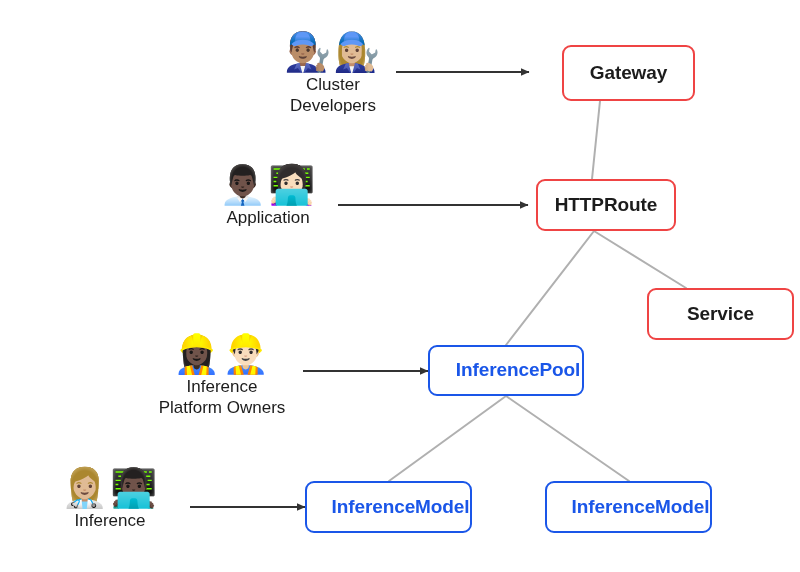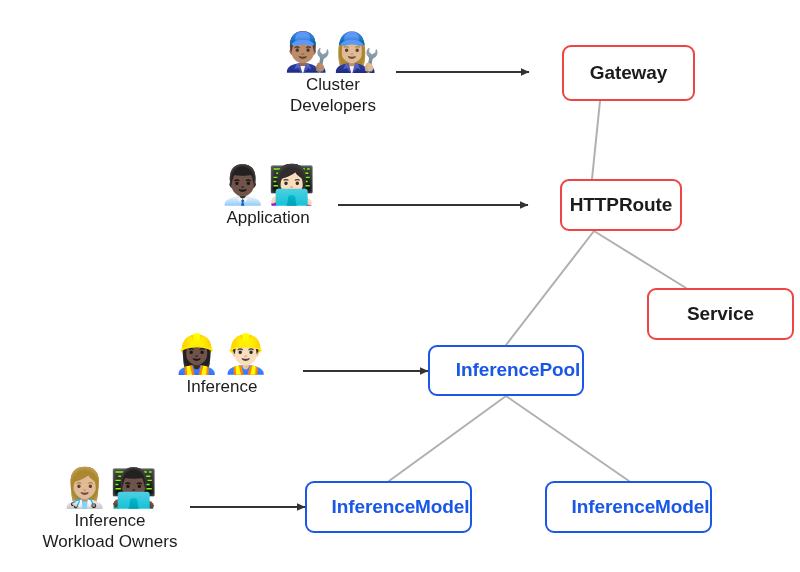--- a/index.html
+++ b/index.html
@@ -114,21 +114,21 @@
         <line x1="338" y1="205" x2="528" y2="205" stroke="#333333" stroke-width="2" marker-end="url(#arrowhead)"></line>
         <line x1="303" y1="371" x2="428" y2="371" stroke="#333333" stroke-width="2" marker-end="url(#arrowhead)"></line>
         <line x1="190" y1="507" x2="305" y2="507" stroke="#333333" stroke-width="2" marker-end="url(#arrowhead)"></line>
       </g>
   </svg>
 
   <div id="node-group">
       <div class="node std" style="left: 530px; top: 45px; width: 133px; height: 56px;">
         <span class="node-label">Gateway</span>
       </div>
-      <div class="node std" style="left: 528px; top: 179px; width: 122px; height: 52px;">
+      <div class="node std" style="left: 504px; top: 179px; width: 140px; height: 52px;">
         <span class="node-label">HTTPRoute</span>
       </div>
       <div class="node std" style="left: 615px; top: 288px; width: 147px; height: 52px;">
         <span class="node-label">Service</span>
       </div>
       <div class="node hl" style="left: 428px; top: 345px; width: 156px; height: 51px;">
         <span class="node-label">InferencePool</span>
       </div>
       <div class="node hl" style="left: 305px; top: 481px; width: 167px; height: 52px;">
         <span class="node-label">InferenceModel</span>
@@ -148,24 +148,24 @@
       <div class="actor" style="left: 268px; top: 163px; transform: translateX(-50%);">
         <div class="actor-emoji">👨🏿‍💼👩🏻‍💻</div>
         <div class="actor-caption">
           <span class="ln">Application</span>
         </div>
       </div>
       <div class="actor" style="left: 222px; top: 332px; transform: translateX(-50%);">
         <div class="actor-emoji">👷🏿‍♀️👷🏻‍♂️</div>
         <div class="actor-caption">
           <span class="ln">Inference</span>
+          <span class="ln">Platform Owners</span>
         </div>
       </div>
       <div class="actor" style="left: 110px; top: 466px; transform: translateX(-50%);">
         <div class="actor-emoji">👩🏼‍⚕️👨🏿‍💻</div>
         <div class="actor-caption">
           <span class="ln">Inference</span>
-          <span class="ln">Workload Owners</span>
         </div>
       </div>
     </div>
 
 </div>
 
 </body></html>

